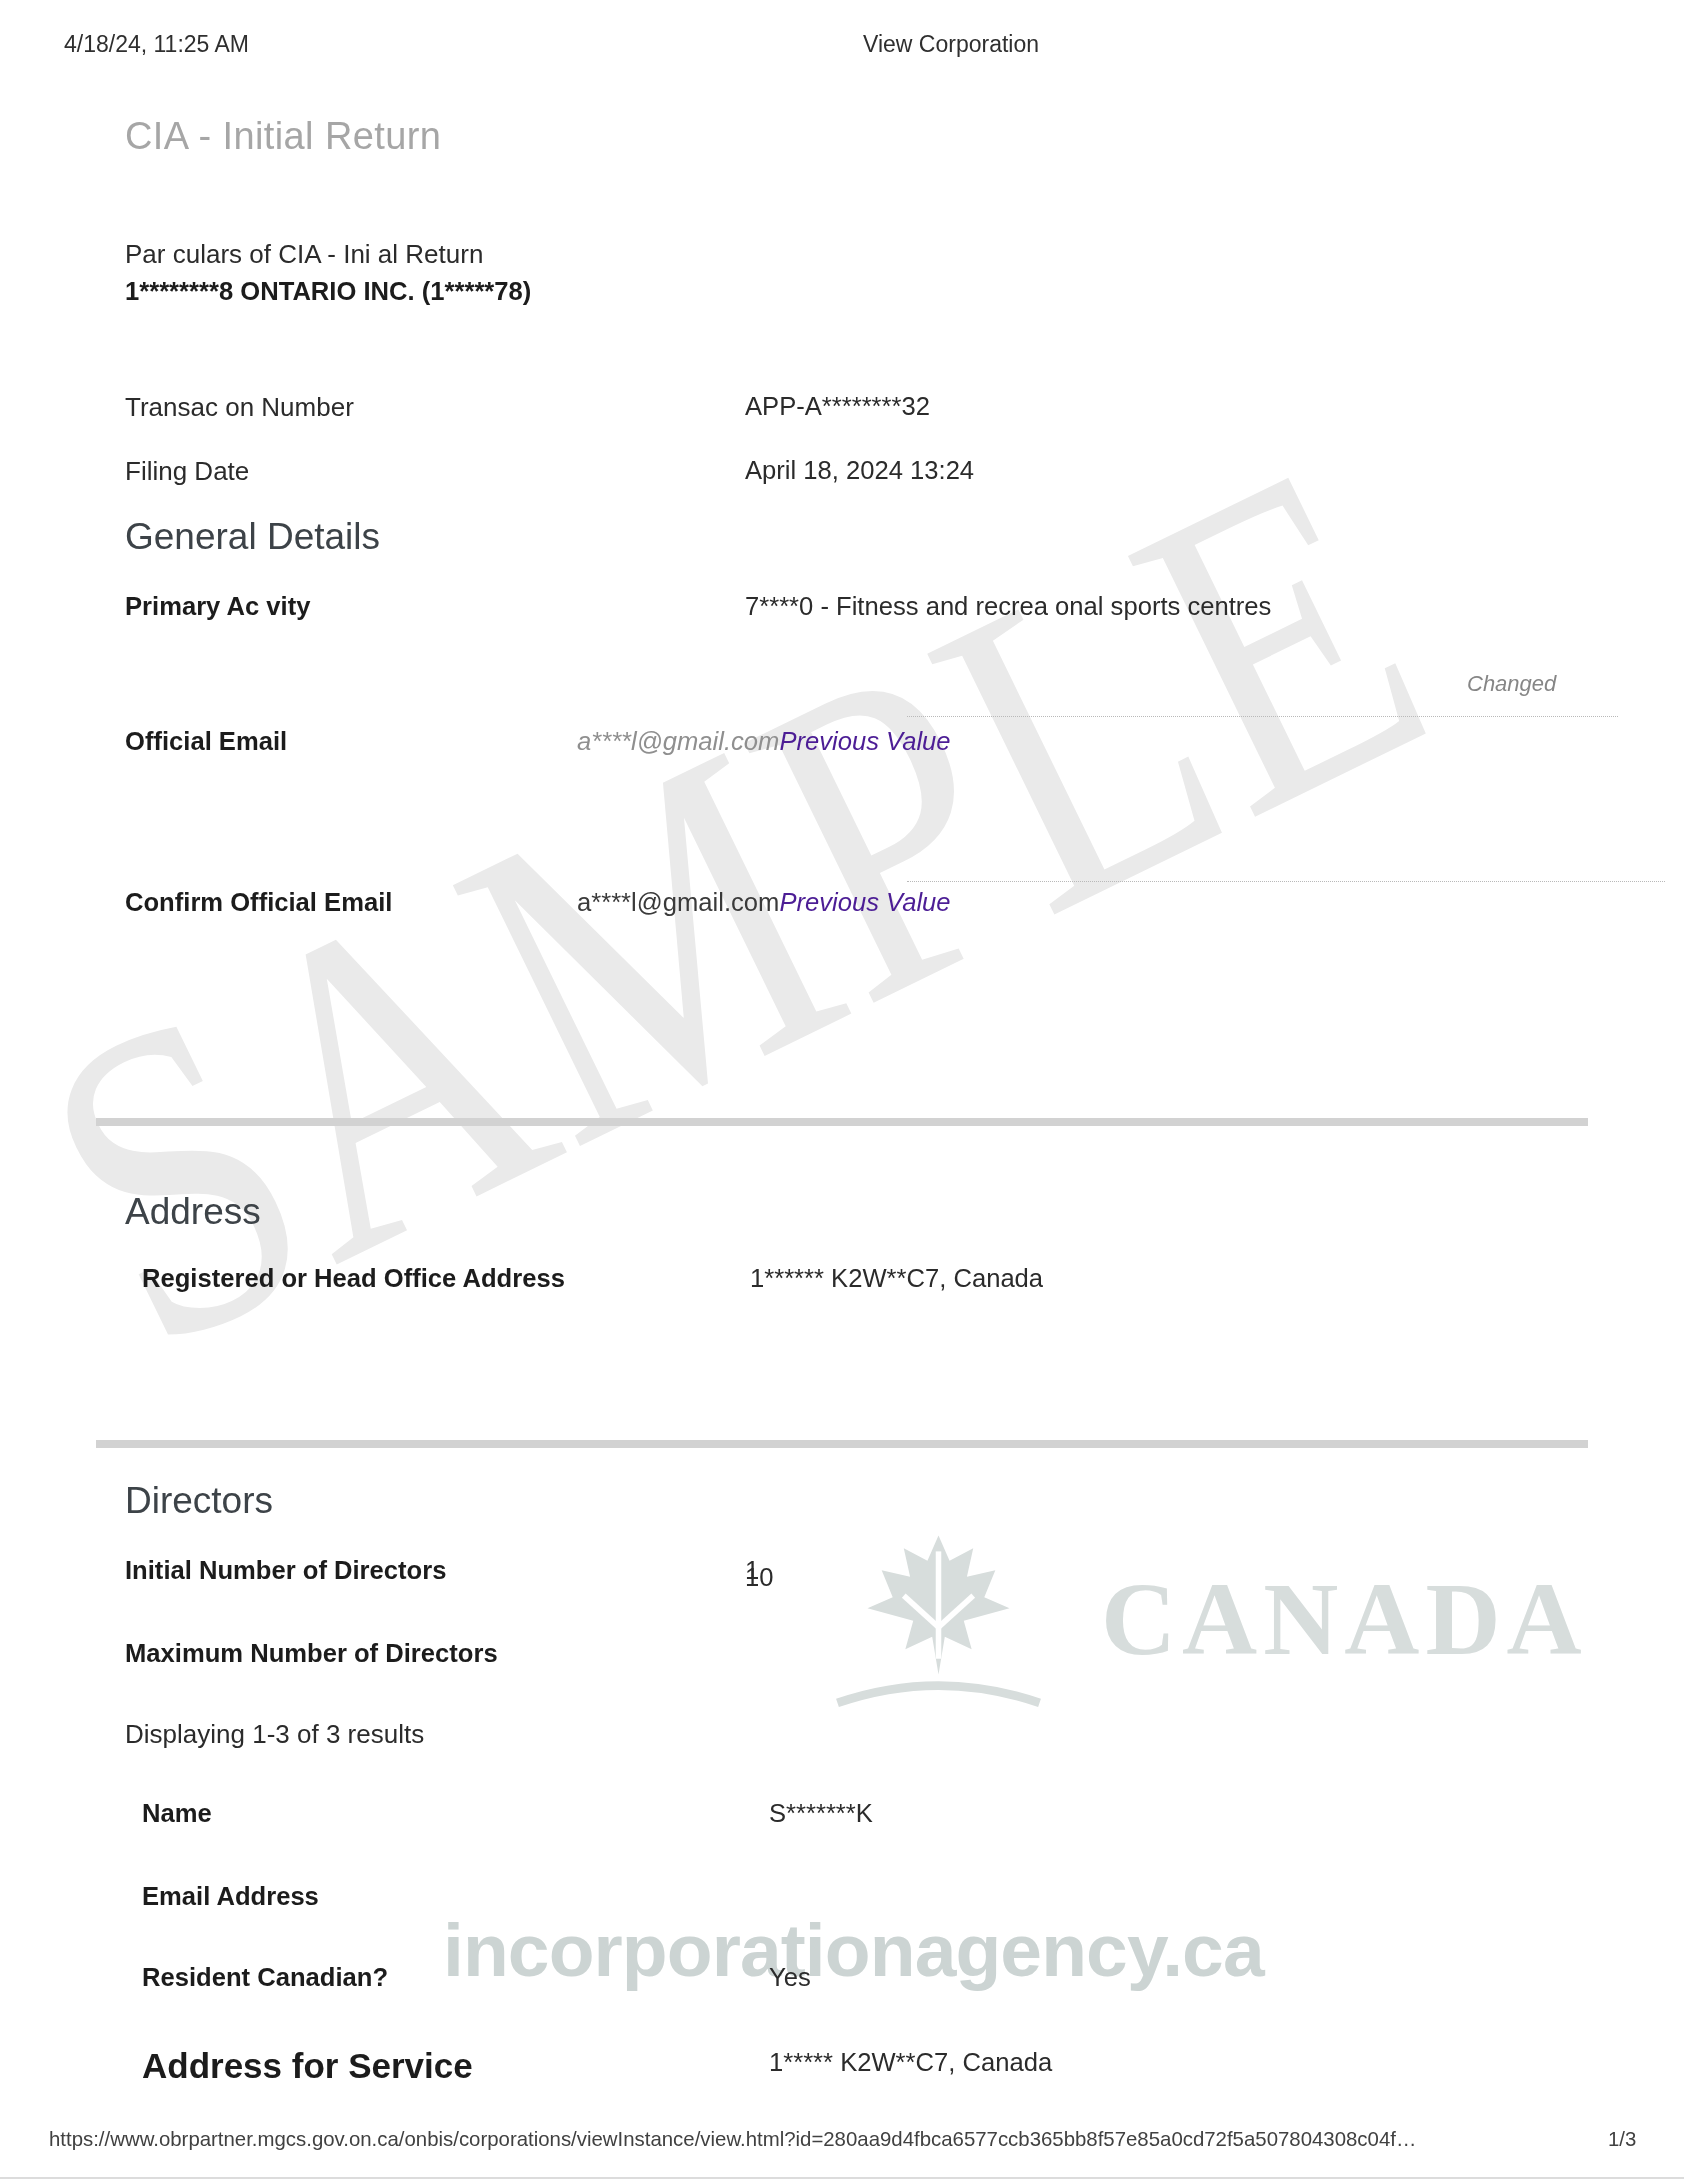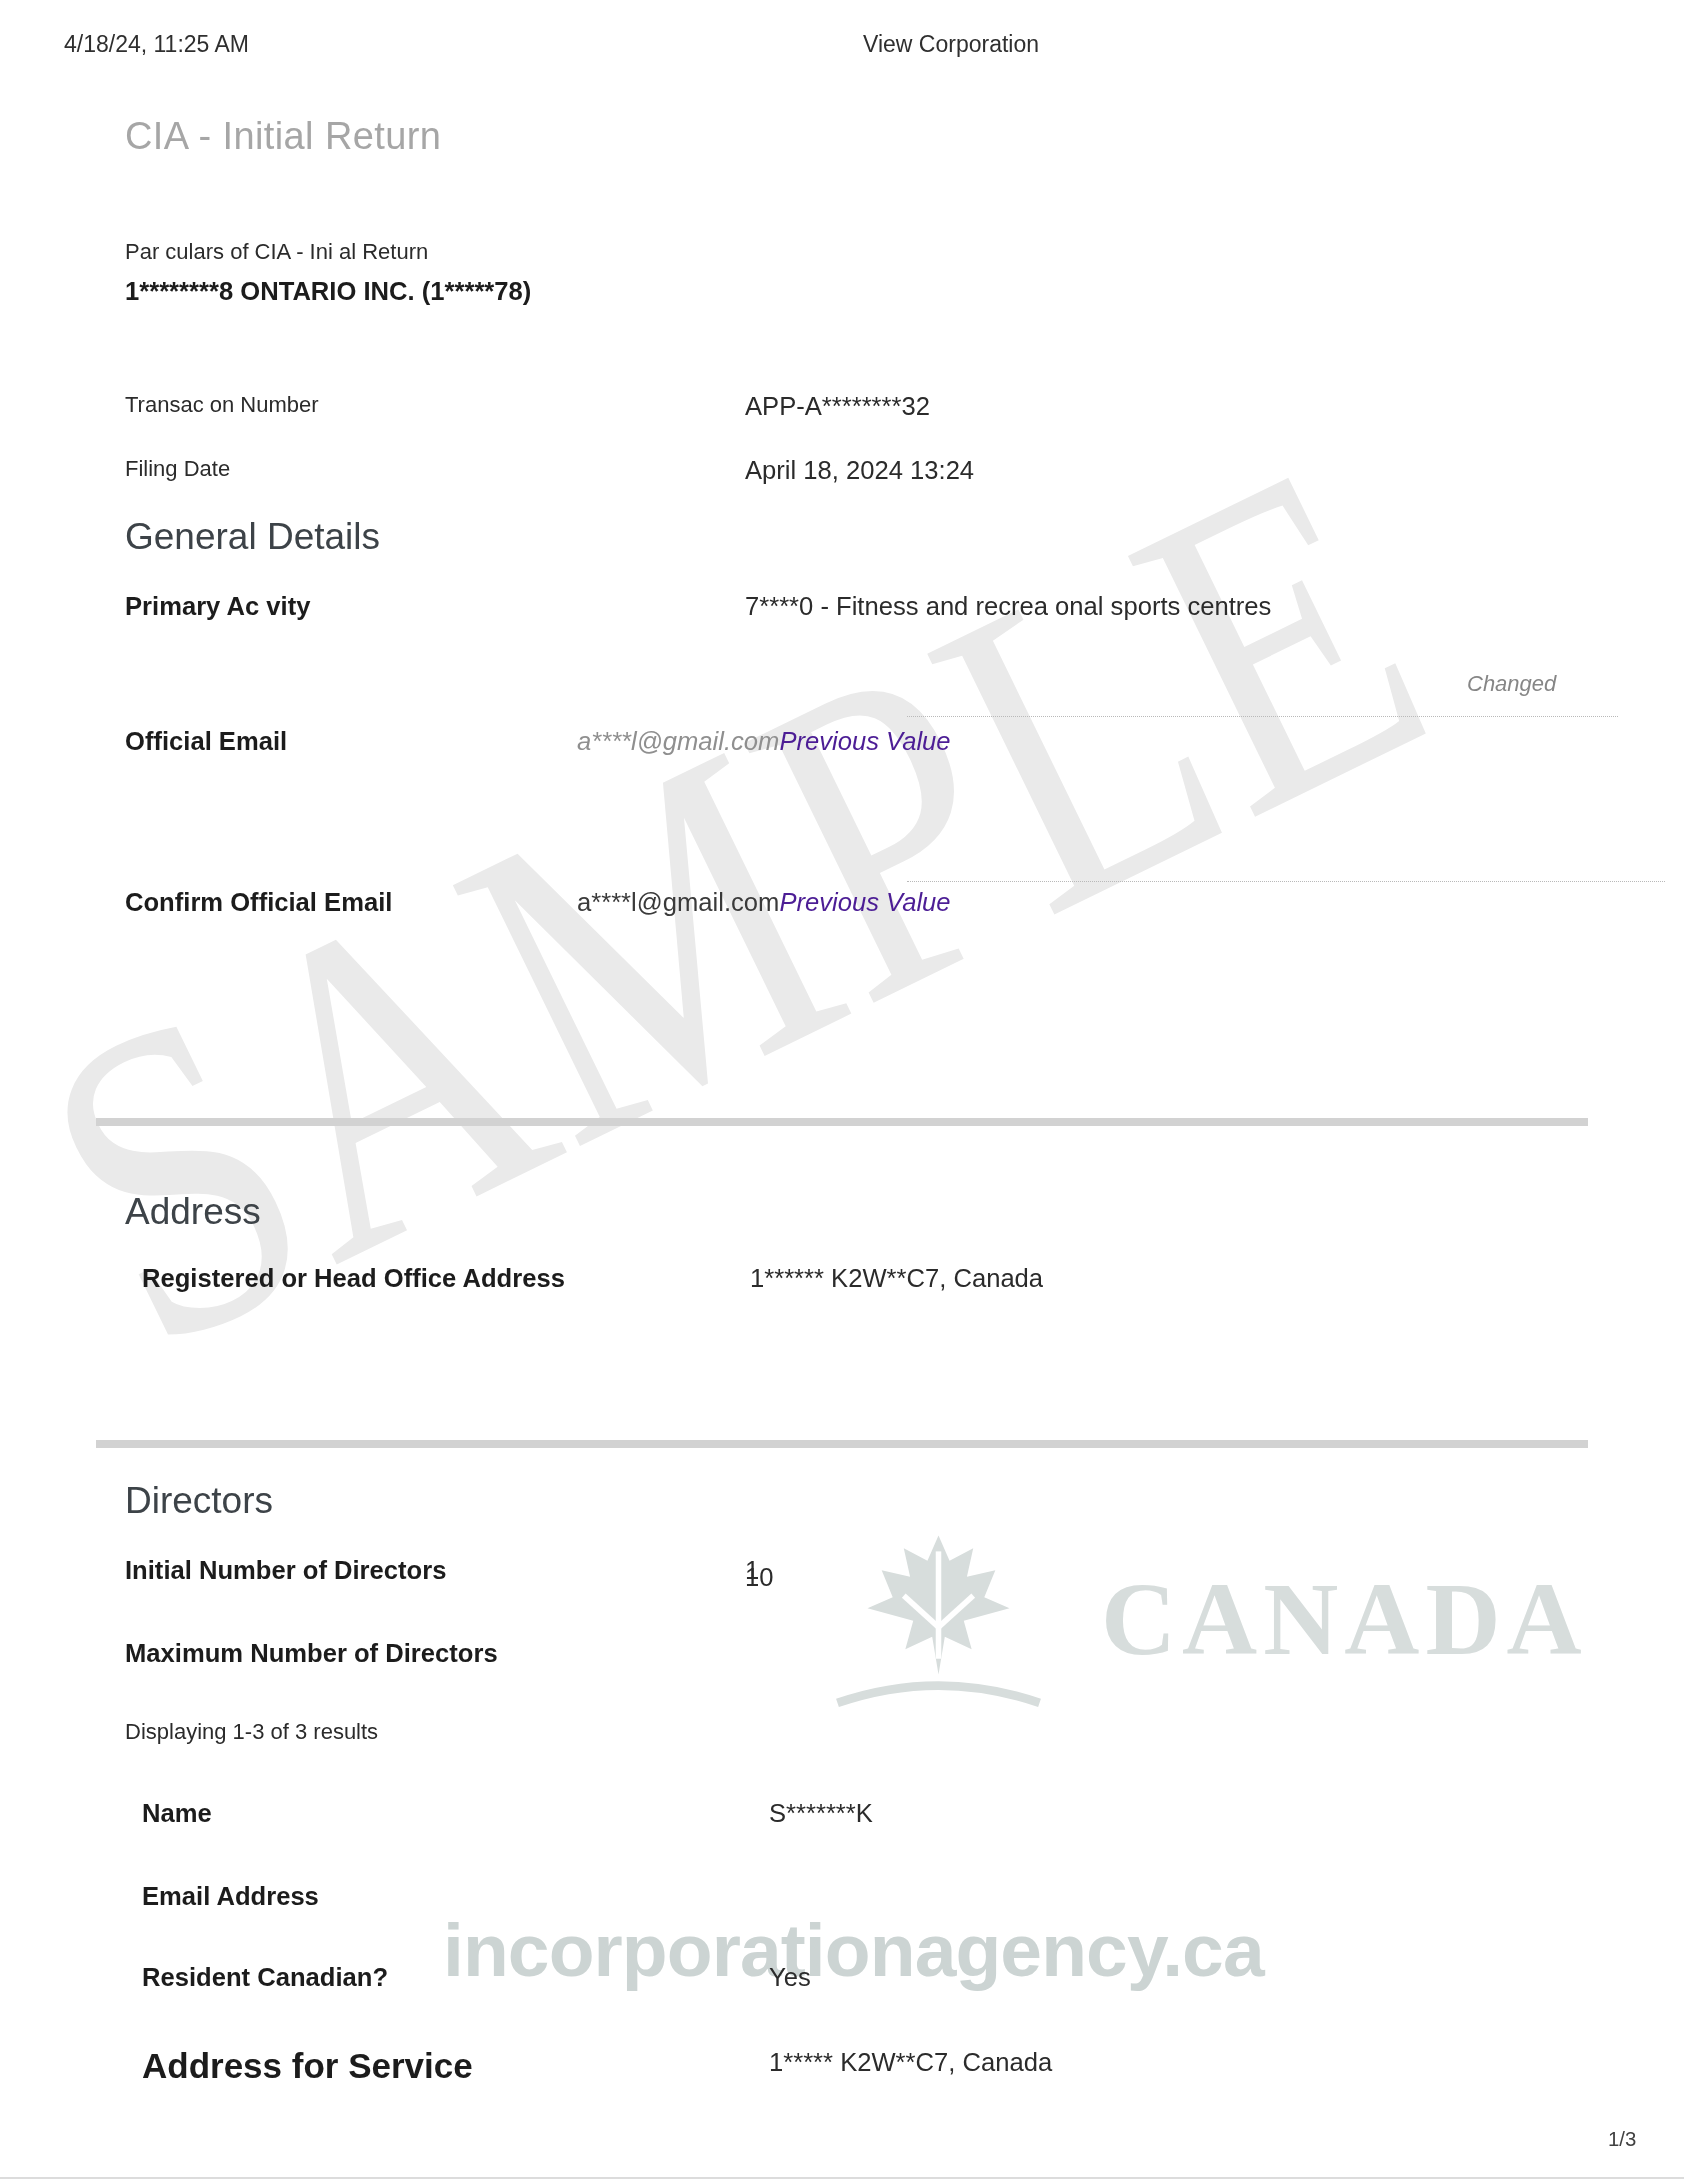--- a/index.html
+++ b/index.html
@@ -6,21 +6,21 @@
   html,body{margin:0;padding:0;background:#ffffff;}
   .page{
     position:relative;width:1685px;height:2181px;background:#ffffff;overflow:hidden;
     font-family:"Liberation Sans",sans-serif;color:#2b2b2b;
   }
   .abs{position:absolute;white-space:nowrap;z-index:2;}
   .hdr{font-size:23px;color:#2f2f2f;}
   .title{font-size:38px;color:#a6a6a6;letter-spacing:0.4px;}
   .sec{font-size:37px;color:#3d4348;}
   .lbl{font-size:25.6px;font-weight:700;color:#1c1c1c;}
-  .lbl-reg{font-size:22px;font-weight:400;color:#2b2b2b;}
+  .lbl-reg{font-size:26px;font-weight:400;color:#2b2b2b;}
   .val{font-size:25.6px;color:#2b2b2b;}
   .val-dark{font-size:25.6px;color:#3a3a3a;}
   .em-gray{font-size:25.6px;font-style:italic;color:#8f8f8f;}
   .prev{font-size:25.6px;font-style:italic;color:#4c1d95;}
   .changed{font-size:22px;font-style:italic;color:#868686;}
   .dotline{height:0;border-top:1.7px dotted #b9b9b9;z-index:2;}
   .divider{height:7.7px;background:#d2d2d2;width:1492px;left:96px;z-index:2;}
   .footer{font-size:20.4px;color:#414141;}
   .bottom-line{position:absolute;left:0;top:2177px;width:1685px;height:1.7px;background:#dcdcdc;z-index:2;}
 
@@ -121,17 +121,18 @@
   <div class="abs val" style="left:769px;top:1799px;">S*******K</div>
 
   <div class="abs lbl" style="left:142px;top:1882px;">Email Address</div>
 
   <div class="abs lbl" style="left:142px;top:1963px;">Resident Canadian?</div>
   <div class="abs val" style="left:769px;top:1963px;">Yes</div>
 
   <div class="abs lbl" style="left:142px;top:2046px;font-size:35px;">Address for Service</div>
   <div class="abs val" style="left:769px;top:2048px;">1***** K2W**C7, Canada</div>
 
+  <div class="abs footer" style="left:49px;top:2128px;">https://www.obrpartner.mgcs.gov.on.ca/onbis/corporations/viewInstance/view.html?id=280aa9d4fbca6577ccb365bb8f57e85a0cd72f5a507804308c04f…</div>
   <div class="abs footer" style="left:1608px;top:2128px;">1/3</div>
 
   <div class="bottom-line"></div>
 </div>
 
 
 </body></html>

